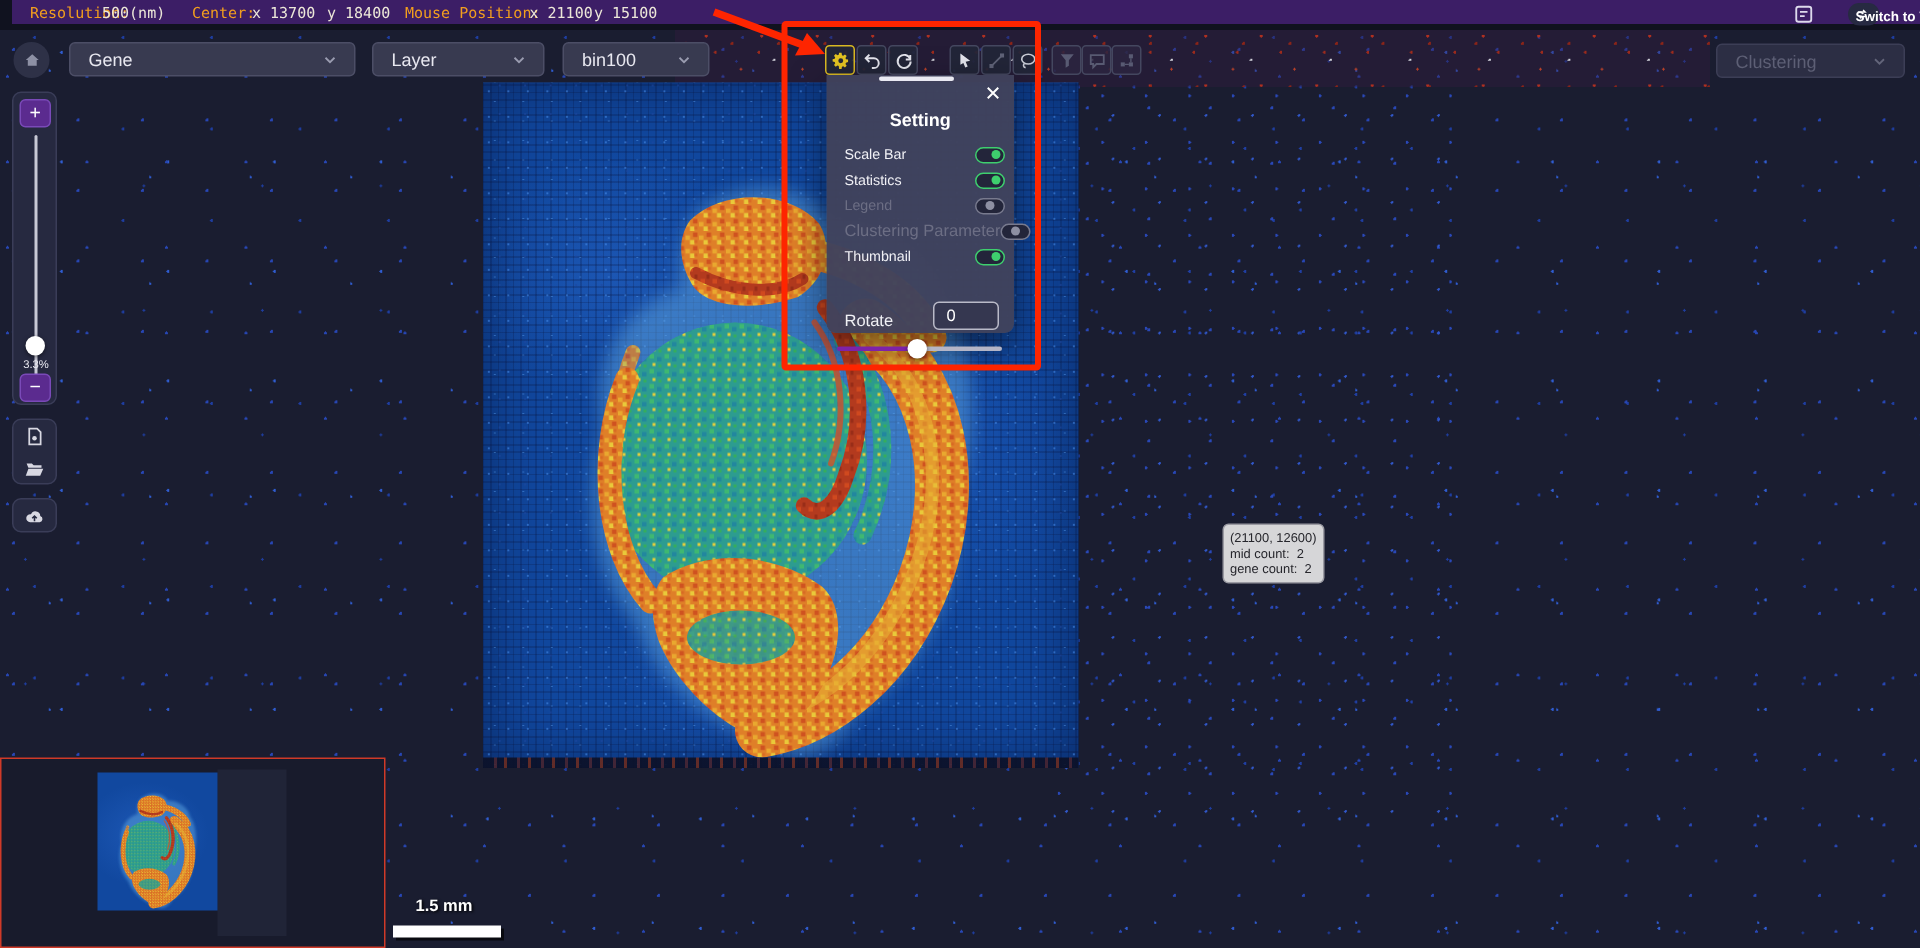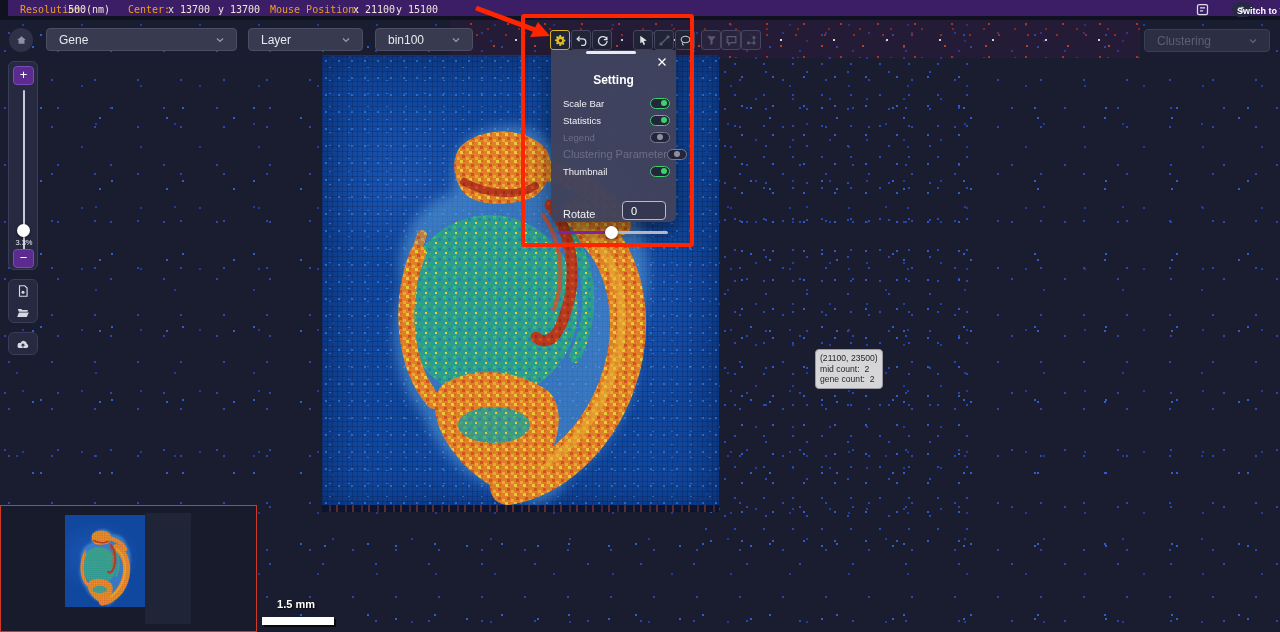--- a/index.html
+++ b/index.html
@@ -349,21 +349,21 @@
         <input class="rotate-input" value="0" style="">
       </div>
       <div class="pslider">
         <div class="ps-track-l"></div>
         <div class="ps-track-r"></div>
         <div class="ps-knob"></div>
       </div>
     </div>
 
     <div class="tooltip">
-      <div>(21100, 23500)</div>
+      <div>(21100, 12600)</div>
       <div>mid count:  2</div>
       <div>gene count:  2</div>
     </div>
 
     <div class="thumb">
       <div class="thumb-pane"></div>
       <div class="thumb-map">
         <svg width="80" height="92" viewBox="0 0 397 457">
             <use href="#tissue"></use>
           </svg>
@@ -375,21 +375,21 @@
       <div class="sb-bar"></div>
     </div>
 
   </div>
 
   <div class="topbar">
     <span class="tb-label" style="left:12px">Resolution:</span>
     <span class="tb-value" style="left:60px">500(nm)</span>
     <span class="tb-label" style="left:120px">Center:</span>
     <span class="tb-value" style="left:160px">x 13700</span>
-    <span class="tb-value" style="left:210px">y 13700</span>
+    <span class="tb-value" style="left:210px">y 18400</span>
     <span class="tb-label" style="left:262px">Mouse Position:</span>
     <span class="tb-value" style="left:345px">x 21100</span>
     <span class="tb-value" style="left:388px">y 15100</span>
     <div class="fb-btn">
       <svg width="15" height="15" viewBox="0 0 24 24" fill="none" stroke="currentColor" stroke-width="2">
           <rect x="4" y="4" width="16" height="16" rx="2.5"></rect>
           <path d="M8 9.5h8M8 14h5"></path>
         </svg>
     </div>
     <div class="switchv2">

